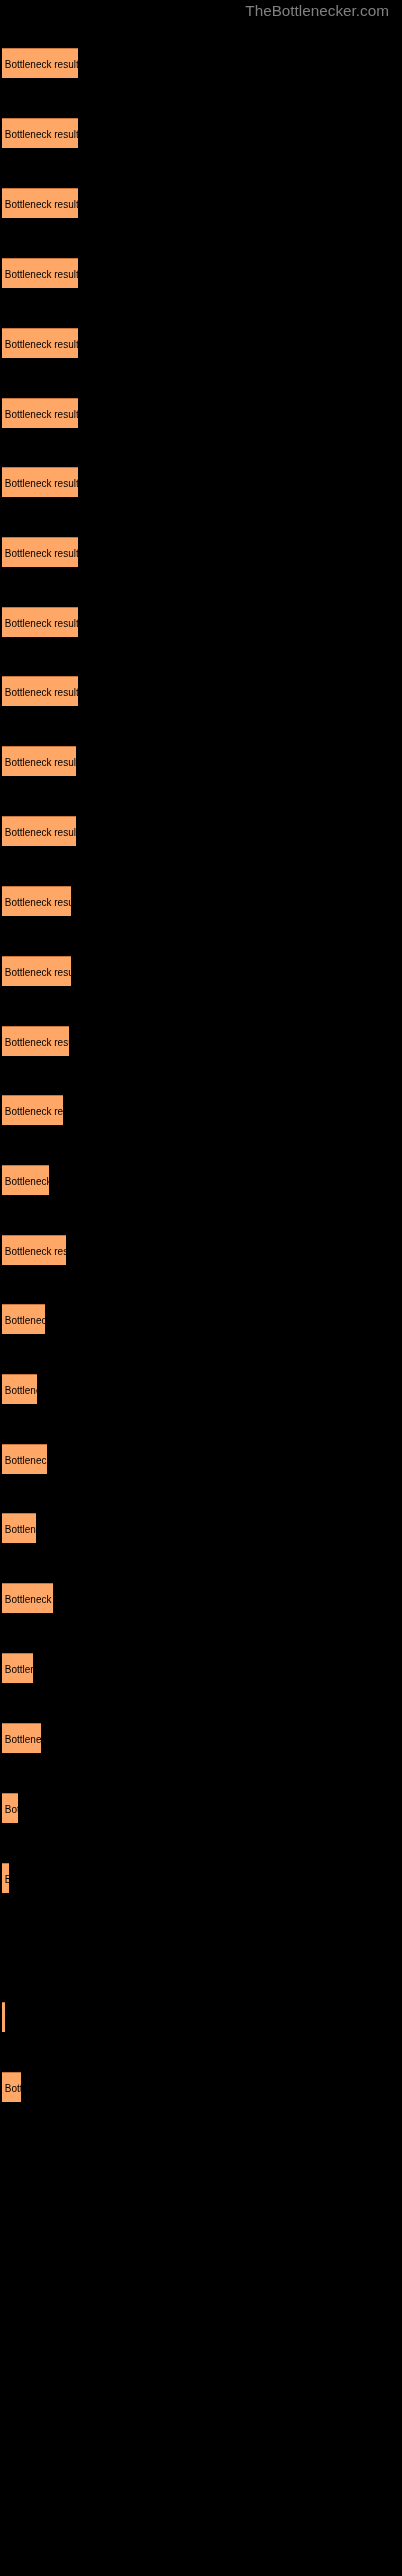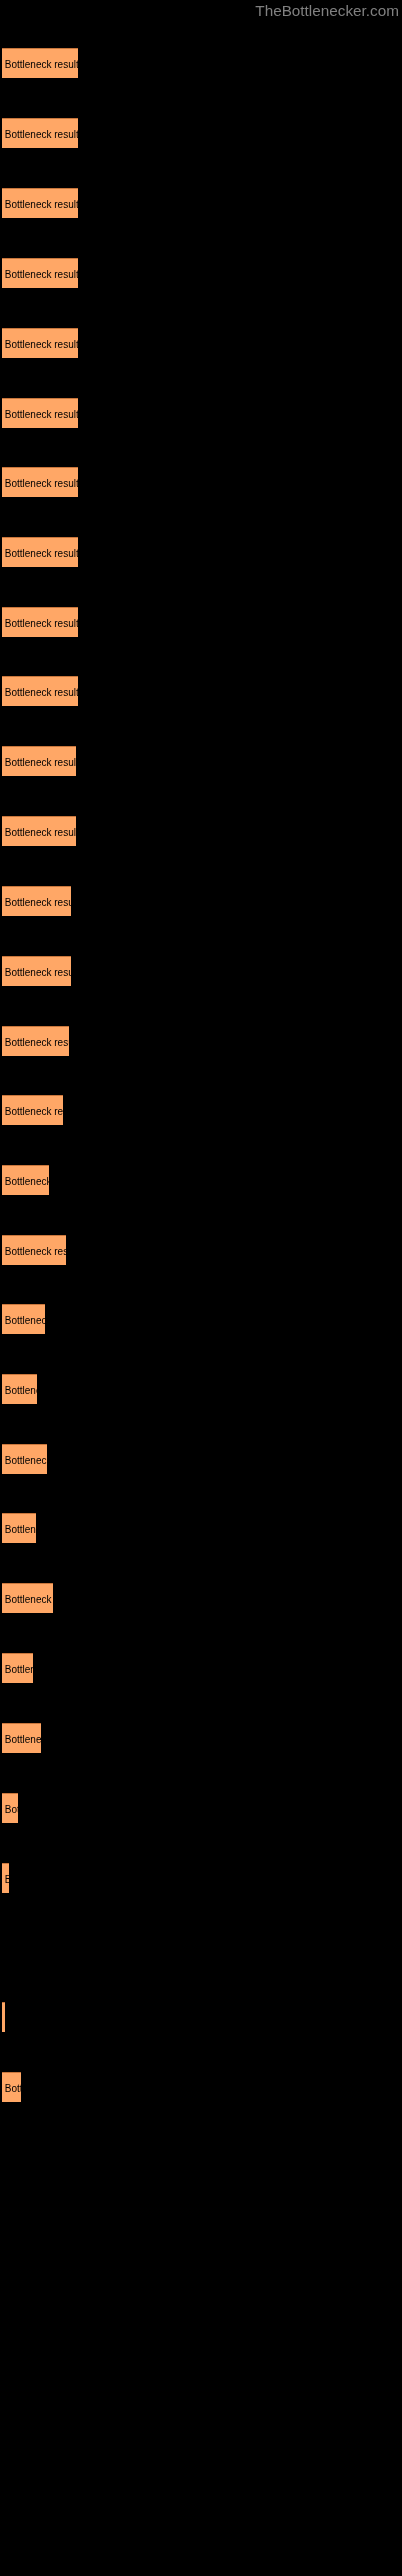--- a/index.html
+++ b/index.html
@@ -17,21 +17,21 @@
   }
   #chart-root {
     position: absolute;
     left: 0; top: 0;
     width: 403px;
     height: 2576px;
     background: #000000;
   }
   #chart-title {
     position: absolute;
-    right: 4px;
+    right: 14px;
     top: 0.8px;
     font-size: 15.3px;
     line-height: 19.3px;
     color: #808080;
     font-family: "Liberation Sans", sans-serif;
     white-space: nowrap;
     letter-spacing: 0px;
     text-align: right;
   }
   #bars-layer {

